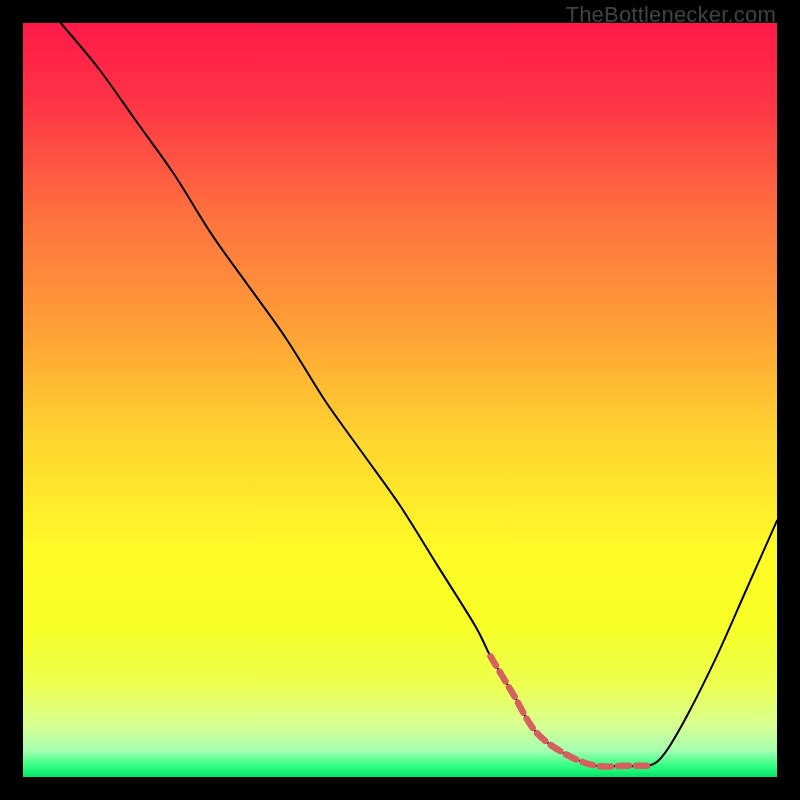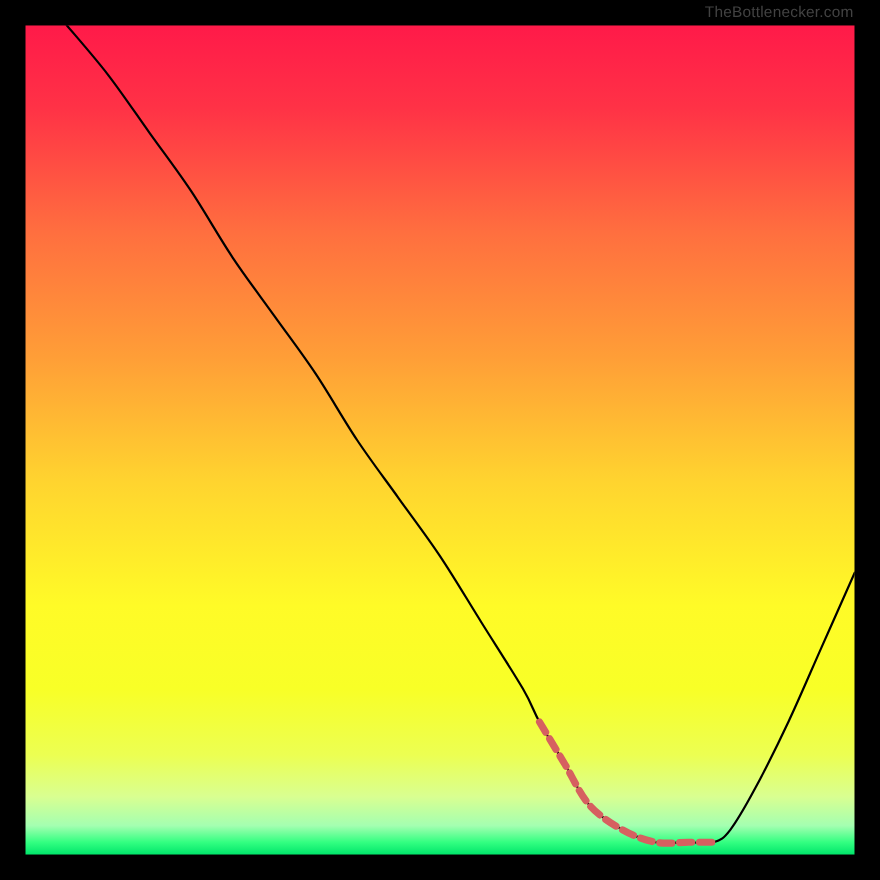--- a/index.html
+++ b/index.html
@@ -24,21 +24,21 @@
     top: 0;
     width: 754px;
     height: 754px;
   }
   .watermark {
     position: absolute;
     top: 2px;
     right: 24px;
     color: #424242;
     font-family: Arial, Helvetica, sans-serif;
-    font-size: 14px;
+    font-size: 22px;
     font-weight: 500;
     letter-spacing: 0.2px;
   }
 </style>
 </head>
 <body>
 
 <div class="frame">
   <svg class="plot-area" viewBox="0 0 754 754" preserveAspectRatio="none">
     <defs>

